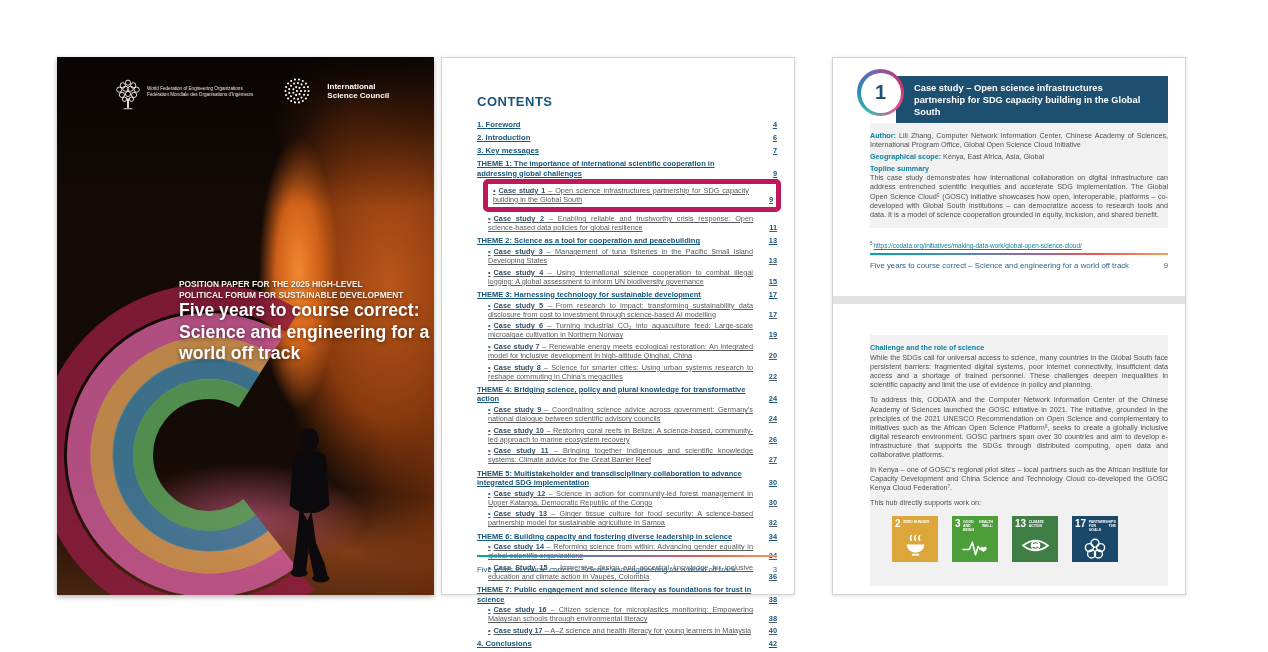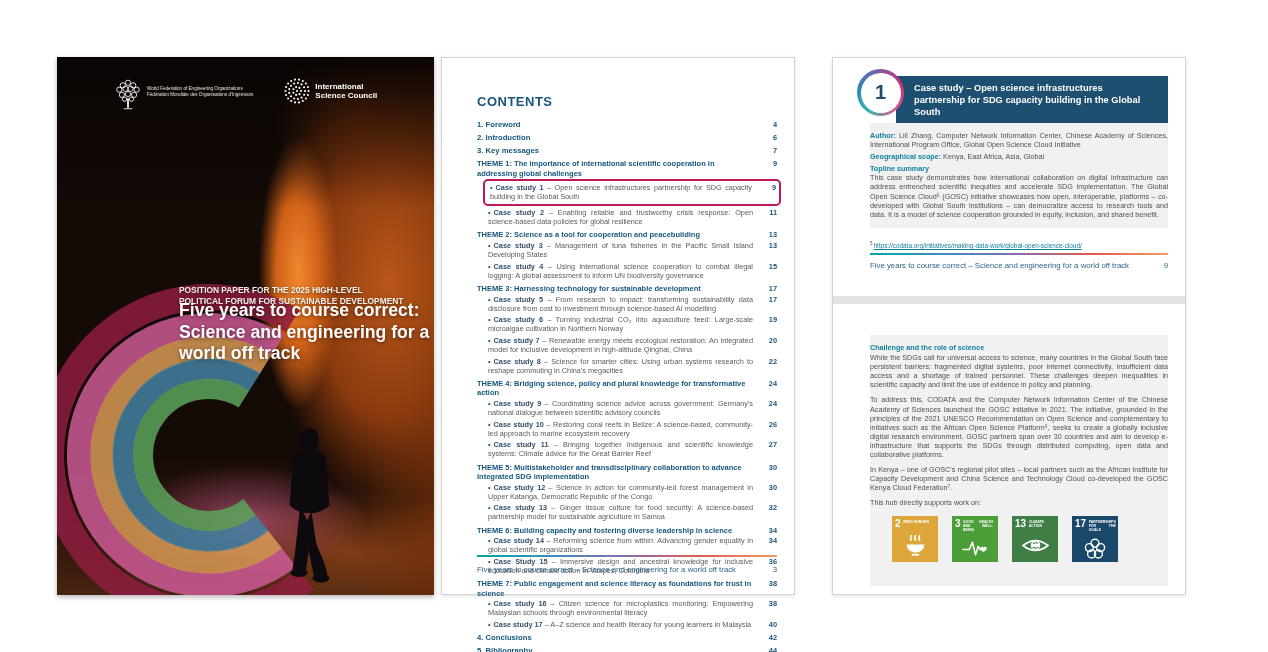--- a/index.html
+++ b/index.html
@@ -15,48 +15,48 @@
     radial-gradient(55px 190px at 64% 40%, #f0882f 0%, #cf6018 40%, rgba(20,10,6,0) 72%),
     radial-gradient(160px 300px at 88% 42%, #b9561a 0%, #8a3a0e 45%, rgba(20,10,6,0) 75%),
     radial-gradient(120px 140px at 80% 12%, #7e340b 0%, rgba(20,10,6,0) 70%),
     linear-gradient(to left, #5e2708, rgba(20,10,6,0) 18%),
     linear-gradient(to top, #472410 0%, #30160a 10%, rgba(20,10,6,0) 26%),
     #140a06;
     box-shadow:0 2px 5px rgba(0,0,0,.3);}
   .cover-logos{position:absolute;top:20px;left:58px;right:10px;display:flex;gap:30px;z-index:5;}
   .wfeo{display:flex;gap:6px;}
   .wfeo-text{font-size:4.6px;line-height:6px;color:#e9e5e1;padding-top:9px;}
-  .isc{display:flex;gap:4px;}
+  .isc{display:flex;gap:16px;}
   .isc-text{font-size:8px;line-height:9px;font-weight:bold;color:#fff;padding-top:5px;}
-  .cover-kicker{position:absolute;left:122px;top:228px;width:256px;font-size:8.4px;line-height:10.6px;
+  .cover-kicker{position:absolute;left:122px;top:222px;width:256px;font-size:8.4px;line-height:10.6px;
     font-weight:bold;color:#f3f0ec;z-index:6;text-shadow:0 1px 3px rgba(0,0,0,.5);}
   .cover-title{position:absolute;left:122px;top:243px;width:256px;font-size:17.6px;line-height:21.6px;
     font-weight:bold;color:#fdfcfa;z-index:6;text-shadow:0 1px 4px rgba(0,0,0,.5);}
   .cover-arcs{position:absolute;inset:0;z-index:2;}
   .person{position:absolute;left:205px;top:368px;z-index:4;}
 
   
   .doc{background:#fff;border:1px solid #d3d3d3;box-shadow:0 1px 4px rgba(0,0,0,.12);box-sizing:border-box;}
   .toc-panel{left:441px;width:354px;}
   .case-panel{left:832px;width:354px;}
 
   
   .toc-inner{position:absolute;left:35px;right:17px;top:36px;}
   .contents-heading{font-size:13px;font-weight:bold;letter-spacing:.5px;color:#17567c;margin:0 0 11px 0;}
-  .toc-row{display:flex;align-items:flex-start;font-size:7.3px;line-height:9.1px;color:#595a5c;}
+  .toc-row{display:flex;align-items:flex-end;font-size:7.3px;line-height:9.1px;color:#595a5c;text-decoration:underline;}
   .toc-row .lbl{flex:1;}
   .toc-row .pg{width:17px;text-align:right;font-weight:bold;color:#17567c;margin-left:7px;font-size:7.4px;}
   .toc-row.front{font-weight:bold;color:#17567c;font-size:7.7px;line-height:9.4px;margin-bottom:3.5px;}
   .toc-row.theme{font-weight:bold;color:#17567c;font-size:7.5px;line-height:9.3px;margin-top:4px;margin-bottom:1.5px;}
   .toc-row.back{font-weight:bold;color:#17567c;font-size:7.7px;line-height:9.4px;margin-top:4px;}
   .toc-row.case{margin-left:11px;margin-bottom:2.5px;}
   .toc-row.case .case-lbl{flex:1;text-align:justify;}
   .toc-row.case b{color:#33516b;}
   .toc-row.case .bullet{color:#33516b;margin-right:3px;font-weight:bold;}
-  .toc-row.case.hl{border:2px solid #be185d;border-radius:5px;padding:1.5px 3px 2.5px 5px;
+  .toc-row.case.hl{border:5px solid #be185d;border-radius:5px;padding:1.5px 3px 2.5px 5px;
     margin-left:6px;margin-right:-4px;margin-bottom:2.5px;}
   .grad-rule{height:2px;background:linear-gradient(90deg,#00a79d,#3e8fc1,#8a6bab,#e05c51,#f49b63);}
   .toc-rule{position:absolute;left:35px;right:17px;bottom:37px;}
   .page-footer{display:flex;font-size:7.8px;color:#2f6384;}
   .page-footer .ft{flex:1;}
   .toc-footer{position:absolute;left:35px;right:17px;bottom:20px;}
 
   
   .cs-circle{position:absolute;left:24px;top:11px;width:47px;height:47px;border-radius:50%;
     background:conic-gradient(from 210deg,#3ab5ac,#2e86b5,#7e5fa8,#c53070,#e0558e,#3ab5ac);

